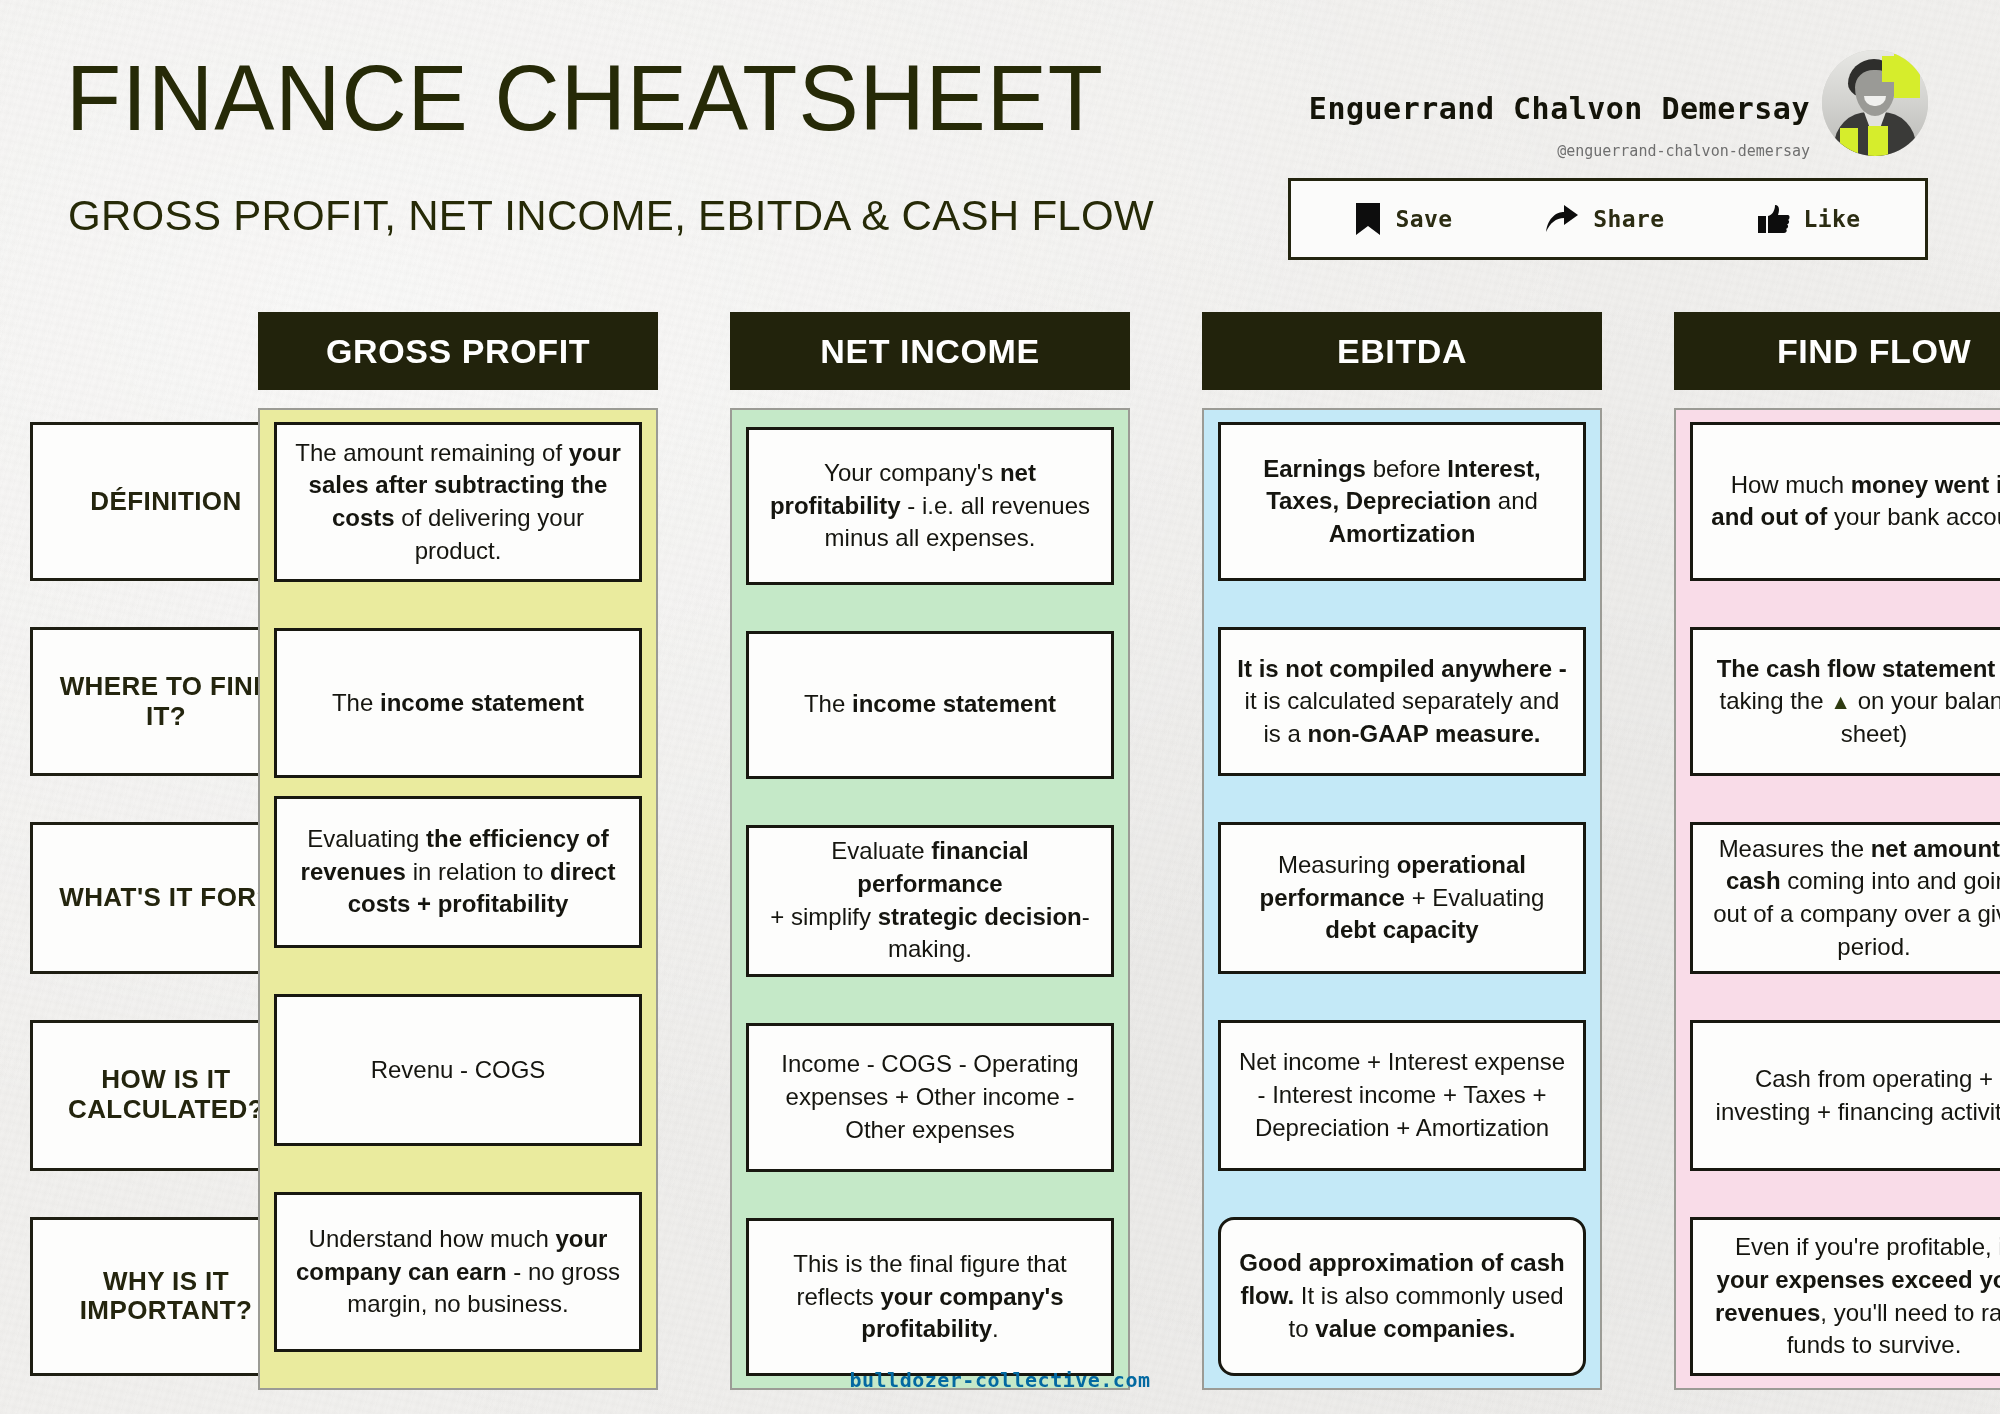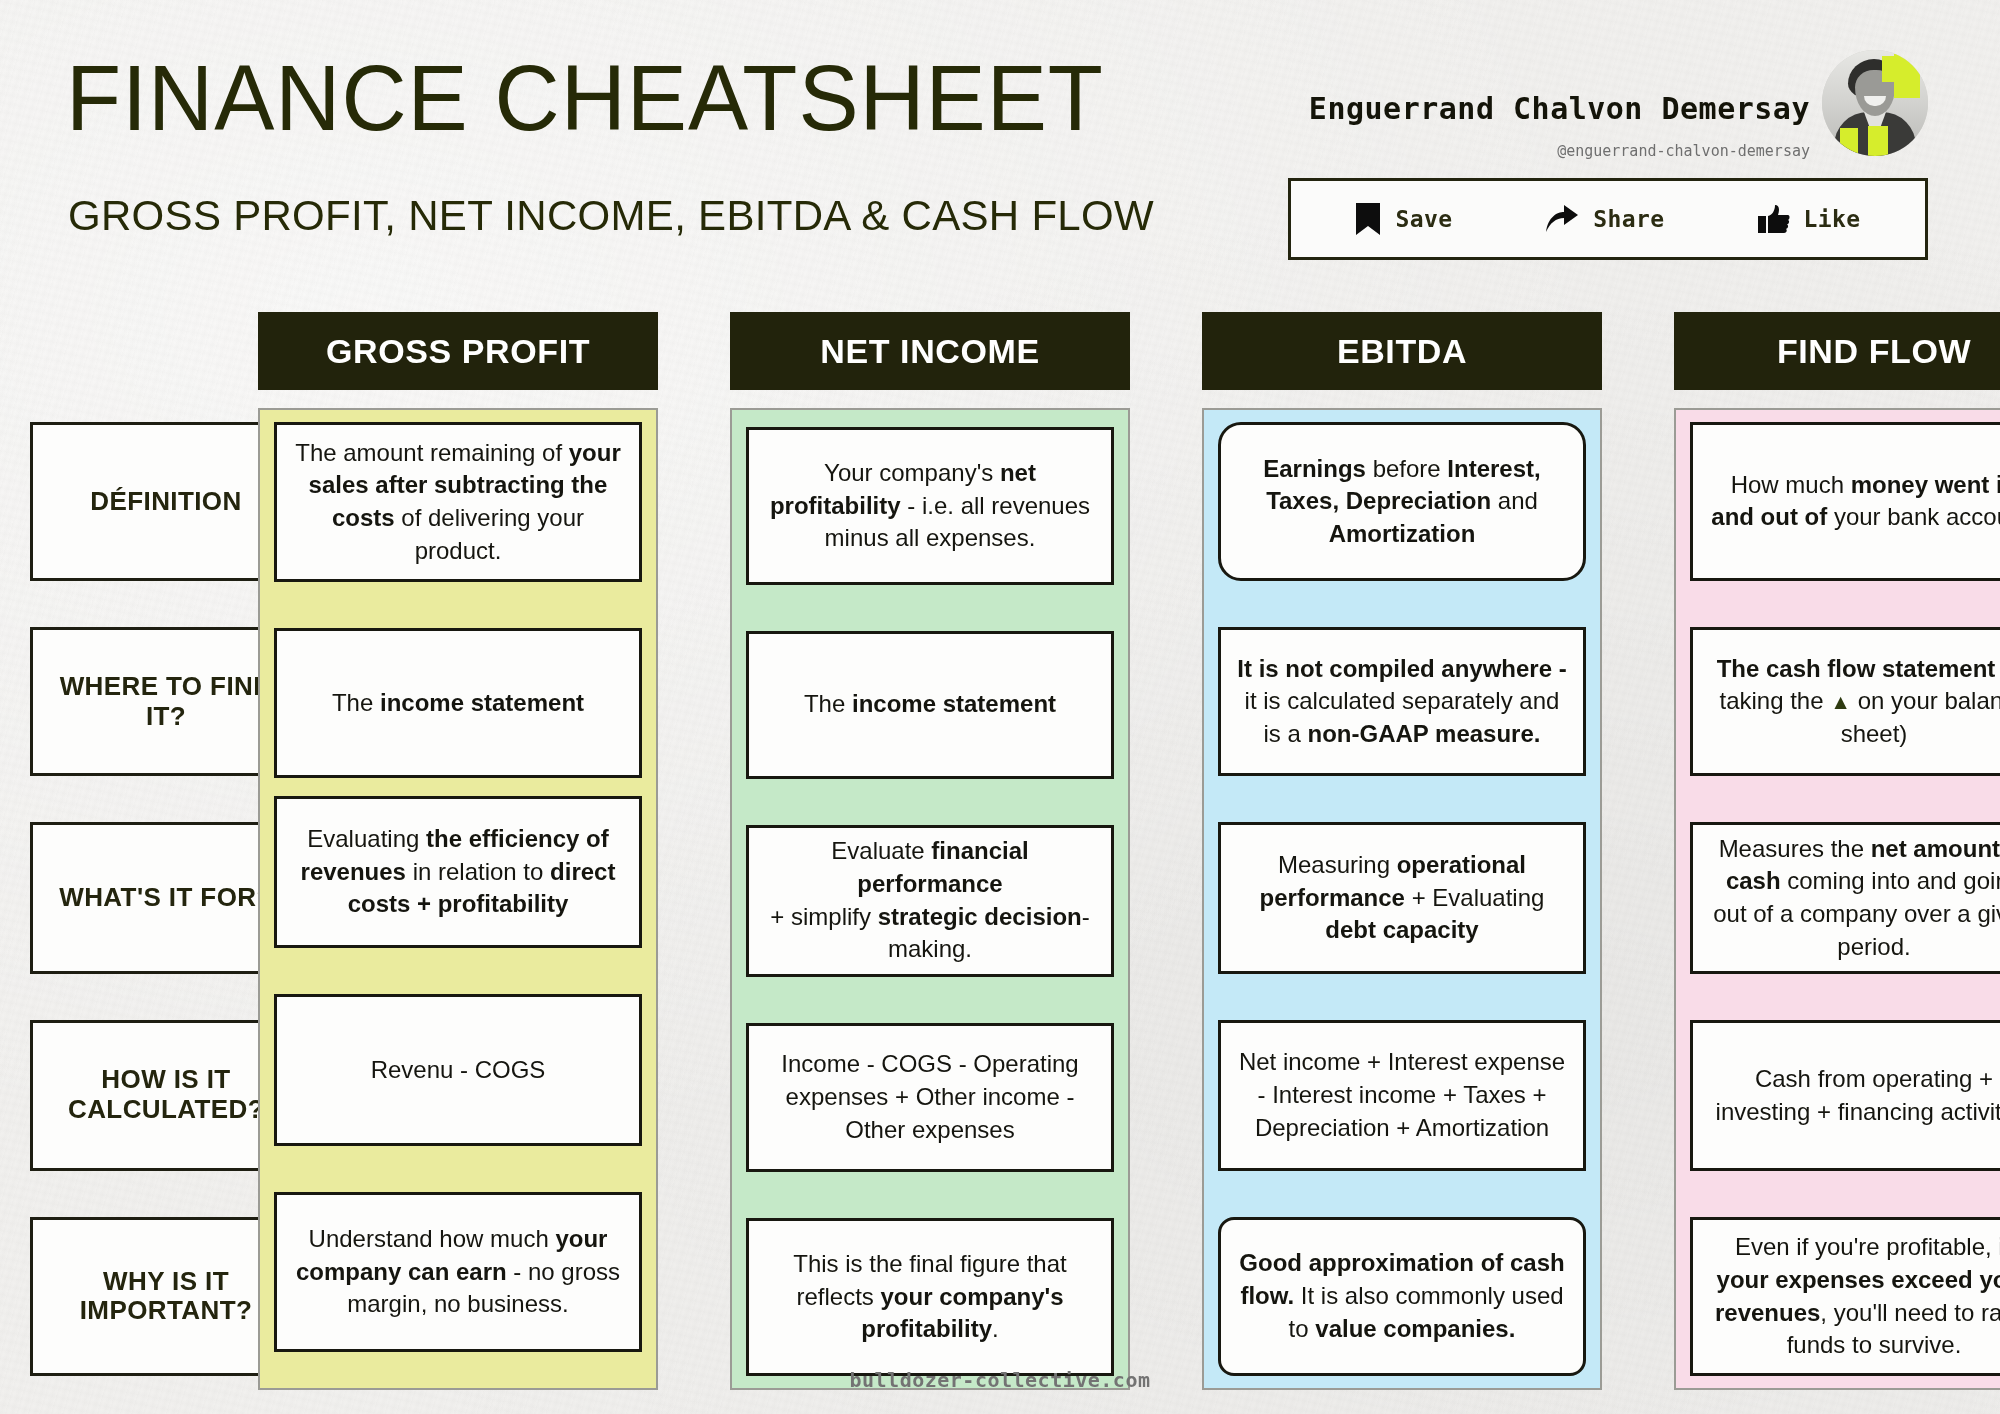--- a/index.html
+++ b/index.html
@@ -261,21 +261,21 @@
 
   
   .footer {
     position: absolute;
     left: 0; bottom: 22px;
     width: 2000px;
     text-align: center;
     font-family: "DejaVu Sans Mono", "Liberation Mono", monospace;
     font-weight: bold;
     font-size: 20px;
-    color: #737373;
+    color: #0369a1;
     letter-spacing: 0.5px;
   }
 </style>
 </head>
 <body>
 
 <div class="paper-texture"></div>
 
 <div class="page">
 
@@ -384,21 +384,21 @@
             <p>Evaluate <b>financial performance</b><br>+ simplify <b>strategic decision</b>-making.</p>
           </div>
           <div class="cell" style="height: 152px; margin-top: 28px;">
             <p>Income - COGS - Operating expenses + Other income - Other expenses</p>
           </div>
           <div class="cell" style="height: 160px; margin-top: 28px;">
             <p>This is the final figure that reflects <b>your company's profitability</b>.</p>
           </div>
         </div>
         <div class="col-body" style="left: 1172px; width: 400px; height: 982px; background: rgb(196, 233, 247);">
-          <div class="cell" style="height: 160px; margin-top: 0px; border-radius: 23px;">
+          <div class="cell" style="height: 160px; margin-top: 0px;">
             <p><b>Earnings</b> before <b>Interest, Taxes, Depreciation</b> and <b>Amortization</b></p>
           </div>
           <div class="cell" style="height: 150px; margin-top: 28px;">
             <p><b>It is not compiled anywhere -</b> it is calculated separately and is a <b>non-GAAP measure.</b></p>
           </div>
           <div class="cell" style="height: 152px; margin-top: 28px;">
             <p>Measuring <b>operational performance</b> + Evaluating <b>debt capacity</b></p>
           </div>
           <div class="cell" style="height: 152px; margin-top: 28px;">
             <p>Net income + Interest expense - Interest income + Taxes + Depreciation + Amortization</p>

